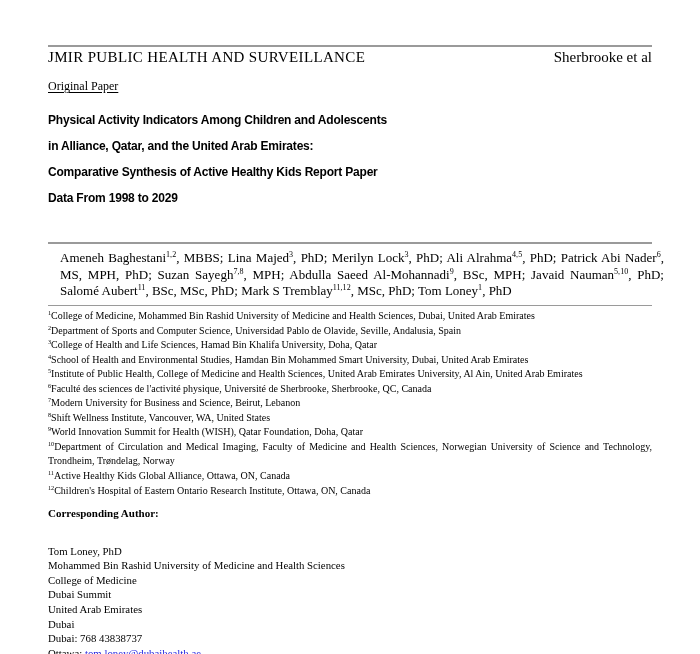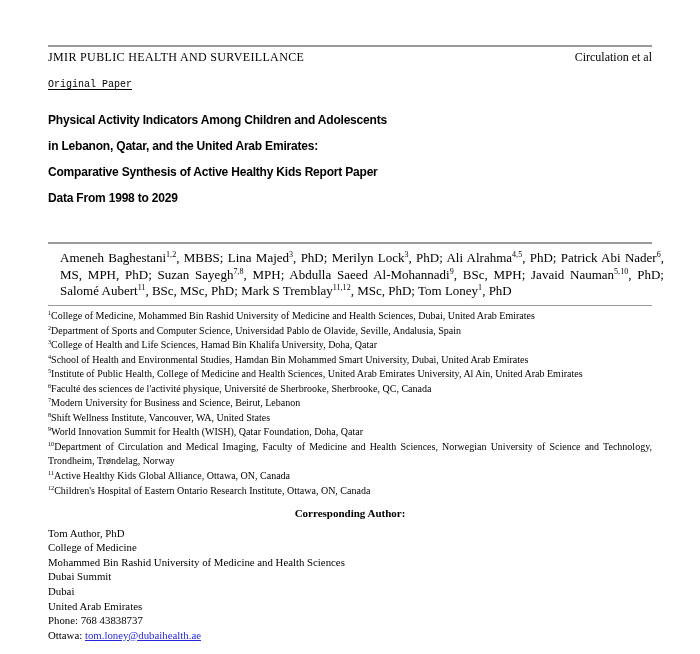--- a/index.html
+++ b/index.html
@@ -15,28 +15,28 @@
   .content { position: absolute; left: 48px; top: 0; width: 604px; height: 654px; }
 
   .rule { position: absolute; left: 0; width: 604px; background: var(--rule, #9a9a9a); }
   .rule-top { top: 45px; height: 2px; }
   .rule-authors-top { top: 242px; height: 2px; }
   .rule-authors-bottom { top: 305px; height: 1px; }
 
   .journal-header {
     position: absolute; top: 51px; left: 0; width: 604px;
     display: flex; justify-content: space-between; align-items: baseline;
-    font-size: 12px; line-height: 13px;
+    font-size: 15px; line-height: 13px;
   }
   .journal-name { letter-spacing: 0.35px; }
 
   .article-type {
     position: absolute; top: 79px; left: 0;
-    font-family: Liberation Mono, monospace;
-    font-size: 10px;
+    font-family: Liberation Serif, serif;
+    font-size: 12px;
     text-decoration: underline;
     text-underline-offset: 2px;
   }
 
   .title {
     position: absolute; top: 107px; left: 0; width: 604px; margin: 0;
     font-family: "Liberation Sans", sans-serif;
     font-weight: bold;
     font-size: 12px; line-height: 26px;
     letter-spacing: -0.2px;
@@ -53,40 +53,40 @@
   .affiliations {
     position: absolute; top: 309px; left: 0; width: 604px;
     font-size: 10px; line-height: 14.55px;
   }
   .affiliation { text-align: justify; }
 
   .corresponding {
     position: absolute; top: 506px; left: 0; width: 604px;
     font-size: 10.8px; line-height: 14.6px;
   }
-  .corr-heading { font-weight: bold; font-size: 11px; margin-bottom: 5px; text-align: center; }
+  .corr-heading { font-weight: bold; font-size: 11px; margin-bottom: 23px; }
   .email-link { text-decoration: underline; cursor: pointer; }
 </style>
 </head>
 <body>
 
 <div class="content">
 
   <div class="rule rule-top"></div>
 
   <div class="journal-header">
     <span class="journal-name">JMIR PUBLIC HEALTH AND SURVEILLANCE</span>
-    <span class="running-head">Circulation et al</span>
+    <span class="running-head">Sherbrooke et al</span>
   </div>
 
   <div class="article-type">Original Paper</div>
 
   <h1 class="title">
     <span class="title-line">Physical Activity Indicators Among Children and Adolescents</span>
-    <span class="title-line">in Lebanon, Qatar, and the United Arab Emirates:</span>
+    <span class="title-line">in Alliance, Qatar, and the United Arab Emirates:</span>
     <span class="title-line">Comparative Synthesis of Active Healthy Kids Report Paper</span>
     <span class="title-line">Data From 1998 to 2029</span>
   </h1>
 
   <div class="rule rule-authors-top"></div>
 
   <p class="authors"><span>Ameneh Baghestani<sup>1,2</sup>, MBBS</span>; <span>Lina Majed<sup>3</sup>, PhD</span>; <span>Merilyn Lock<sup>3</sup>, PhD</span>; <span>Ali Alrahma<sup>4,5</sup>, PhD</span>; <span>Patrick Abi Nader<sup>6</sup>, MS, MPH, PhD</span>; <span>Suzan Sayegh<sup>7,8</sup>, MPH</span>; <span>Abdulla Saeed Al-Mohannadi<sup>9</sup>, BSc, MPH</span>; <span>Javaid Nauman<sup>5,10</sup>, PhD</span>; <span>Salomé Aubert<sup>11</sup>, BSc, MSc, PhD</span>; <span>Mark S Tremblay<sup>11,12</sup>, MSc, PhD</span>; <span>Tom Loney<sup>1</sup>, PhD</span></p>
 
   <div class="rule rule-authors-bottom"></div>
 
@@ -101,28 +101,28 @@
       <div class="affiliation"><sup>8</sup>Shift Wellness Institute, Vancouver, WA, United States</div>
       <div class="affiliation"><sup>9</sup>World Innovation Summit for Health (WISH), Qatar Foundation, Doha, Qatar</div>
       <div class="affiliation"><sup>10</sup>Department of Circulation and Medical Imaging, Faculty of Medicine and Health Sciences, Norwegian University of Science and Technology, Trondheim, Trøndelag, Norway</div>
       <div class="affiliation"><sup>11</sup>Active Healthy Kids Global Alliance, Ottawa, ON, Canada</div>
       <div class="affiliation"><sup>12</sup>Children's Hospital of Eastern Ontario Research Institute, Ottawa, ON, Canada</div>
     </div>
 
   <div class="corresponding">
     <div class="corr-heading">Corresponding Author:</div>
     <div>
-        <div class="corr-line">Tom Author, PhD</div>
+        <div class="corr-line">Tom Loney, PhD</div>
+        <div class="corr-line">Mohammed Bin Rashid University of Medicine and Health Sciences</div>
         <div class="corr-line">College of Medicine</div>
-        <div class="corr-line">Mohammed Bin Rashid University of Medicine and Health Sciences</div>
         <div class="corr-line">Dubai Summit</div>
+        <div class="corr-line">United Arab Emirates</div>
         <div class="corr-line">Dubai</div>
-        <div class="corr-line">United Arab Emirates</div>
       </div>
     <div class="corr-line">
-      <span>Phone: </span><span>768 43838737</span>
+      <span>Dubai: </span><span>768 43838737</span>
     </div>
     <div class="corr-line">
       <span>Ottawa: </span><a class="email-link" href="#" style="color: rgb(39, 39, 224);">tom.loney@dubaihealth.ae</a>
     </div>
   </div>
 
 </div>
 
 </body></html>

